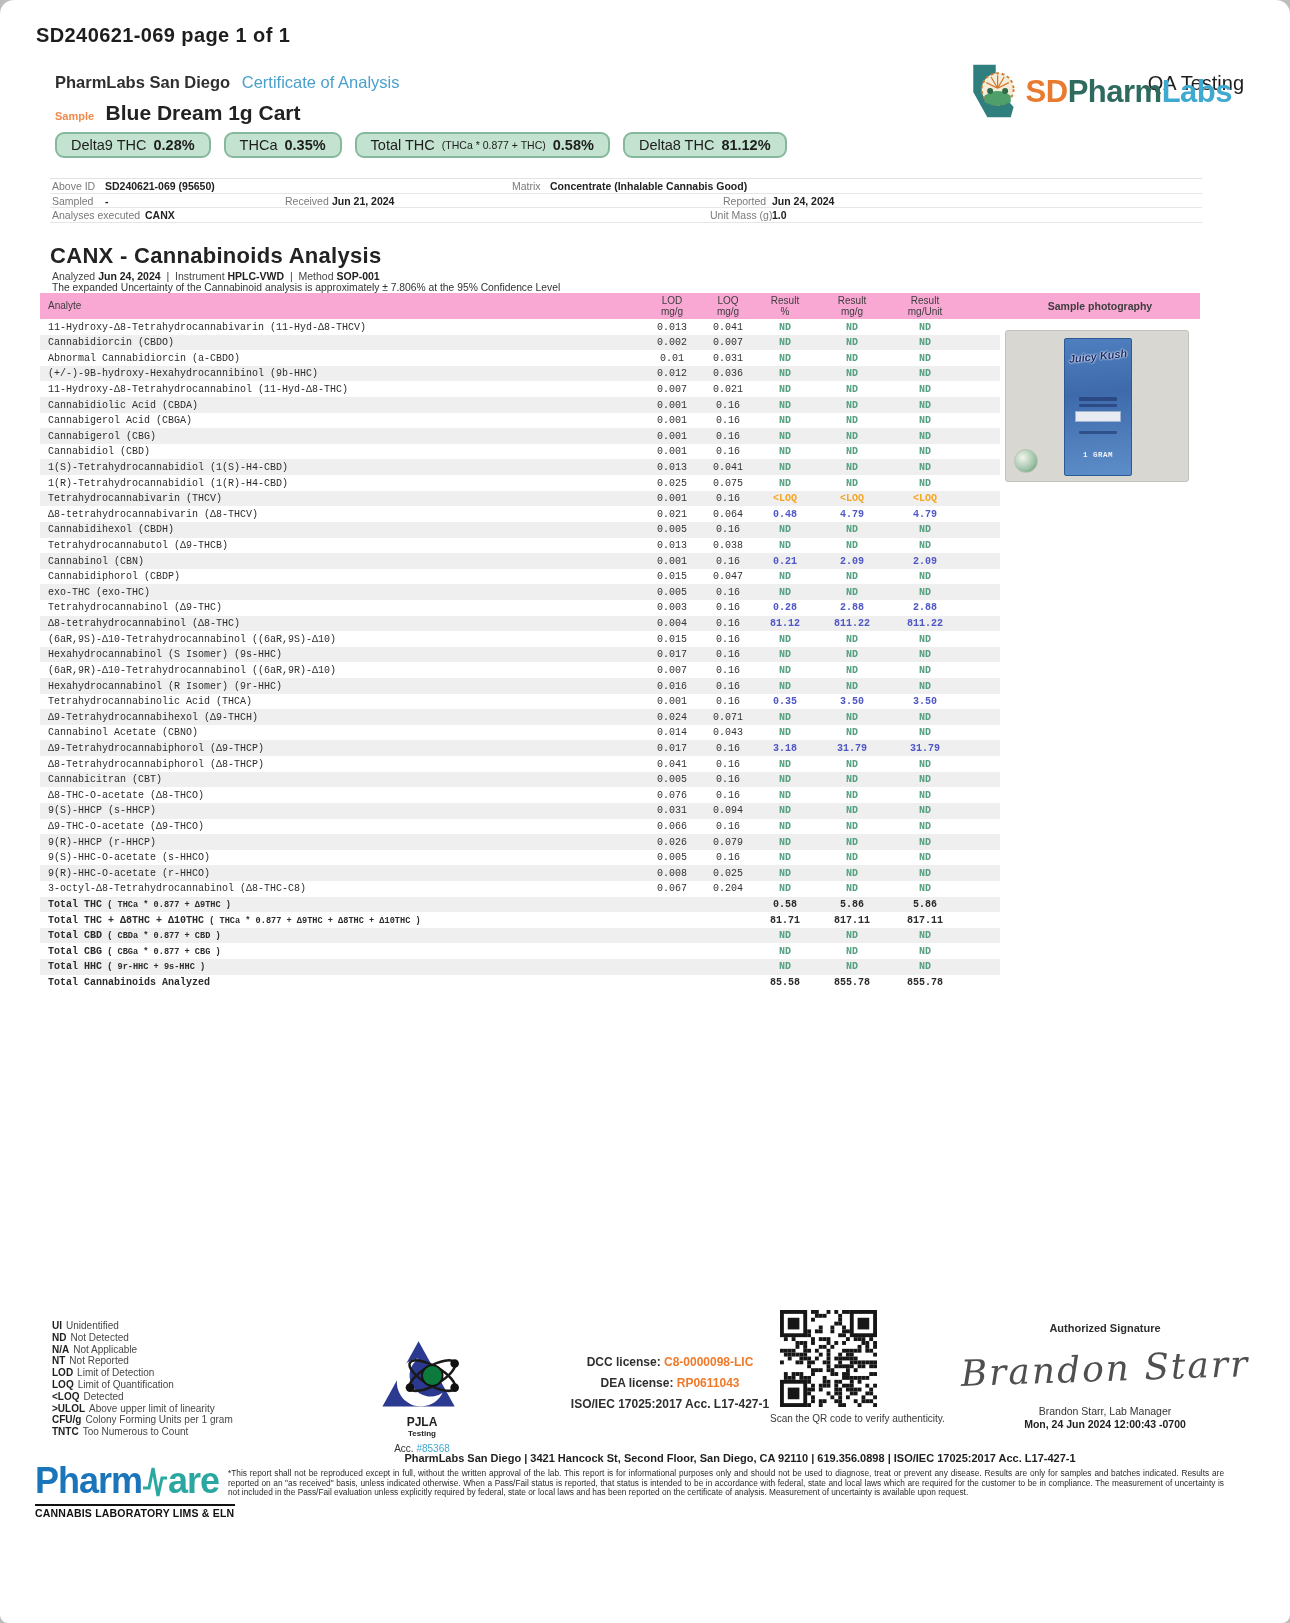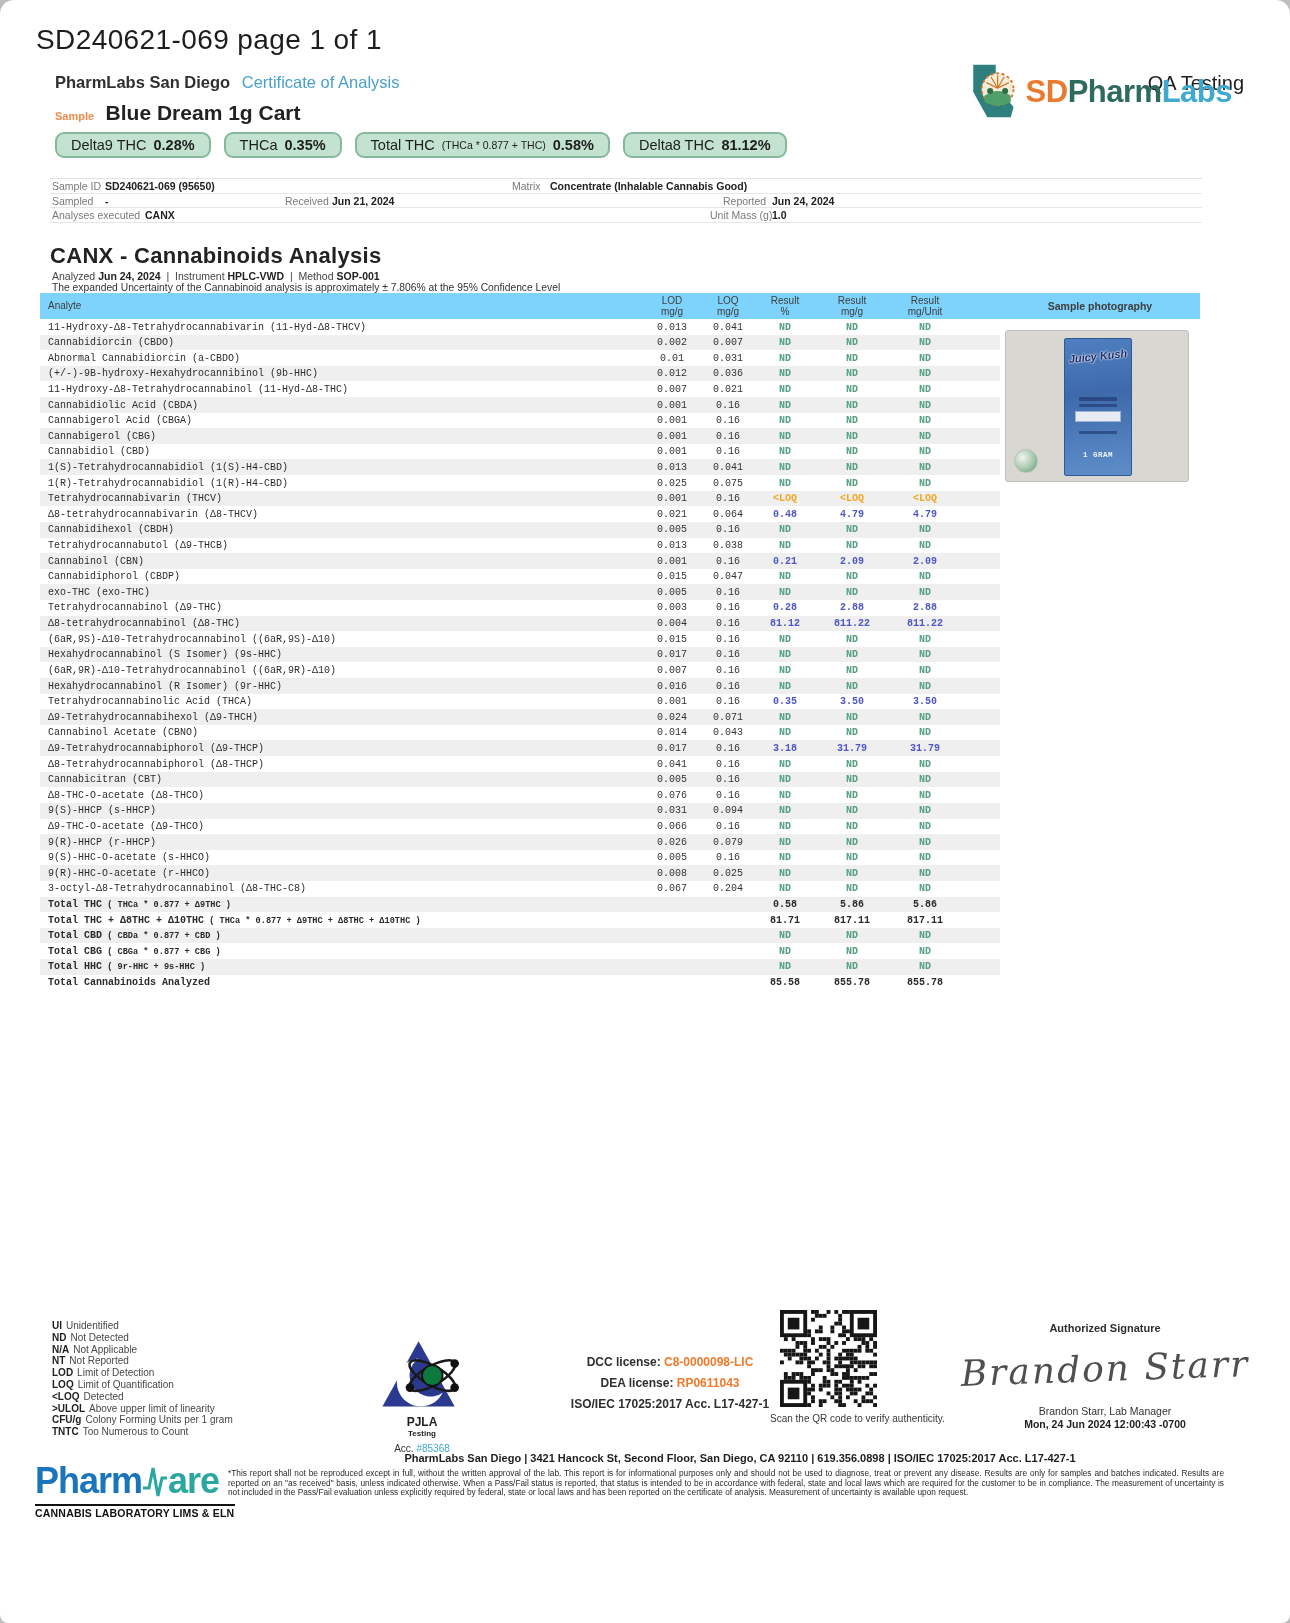--- a/index.html
+++ b/index.html
@@ -3,21 +3,21 @@
 <meta charset="utf-8">
 <style>
   html,body{margin:0;padding:0;background:#bdbdbb;}
   .page{position:relative;width:1290px;height:1623px;background:#ffffff;margin:0 auto;
         border-radius:14px 14px 8px 8px;overflow:hidden;
         font-family:"Liberation Sans",sans-serif;color:#222;
         box-shadow:0 0 0 6px #bdbdbb inset?;}
   .frame{position:absolute;inset:0;border-radius:14px 14px 8px 8px;box-shadow:0 0 0 3px #cfcfcd;pointer-events:none;}
 
   
-  .doc-title{position:absolute;left:36px;top:24px;font-size:28px;font-weight:400;letter-spacing:.4px;color:#1d1d1d;}
+  .doc-title{position:absolute;left:36px;top:24px;font-size:20px;font-weight:700;letter-spacing:.4px;color:#1d1d1d;}
   .qa{position:absolute;right:46px;top:25px;font-size:20px;font-weight:500;color:#1d1d1d;margin-top:47px;}
   .lab-line{position:absolute;left:55px;top:73px;font-size:16.5px;}
   .lab-line .lab{font-weight:700;color:#2f2f2f;}
   .lab-line .coa{color:#4aa0cd;margin-left:7px;}
   .sample-line{position:absolute;left:55px;top:101px;text-align:center;}
   .sample-lbl{font-size:11px;color:#f08a4b;font-weight:600;margin-right:7px;}
   .sample-name{font-size:21px;font-weight:700;color:#222;}
 
   
   .sdlogo{position:absolute;right:58px;top:62px;display:flex;align-items:center;}
@@ -41,21 +41,21 @@
   .ival{font-weight:700;color:#222;}
 
   
   .sec-title{position:absolute;left:50px;top:243px;font-size:22px;font-weight:600;letter-spacing:.3px;color:#222;}
   .an-line{position:absolute;left:52px;top:270px;font-size:10.5px;color:#444;}
   .an-line b{color:#222;}
   .unc-line{position:absolute;left:52px;top:282px;font-size:10.3px;color:#333;}
 
   
   .tbl{position:absolute;left:40px;top:293px;width:1160px;}
-  .thead{position:relative;height:26px;background:#7dd3fc;font-size:10px;color:#3d3d3d;}
+  .thead{position:relative;height:26px;background:#f9a8d4;font-size:10px;color:#3d3d3d;}
   .thead .h{position:absolute;text-align:center;line-height:10.5px;top:3px;}
   .h-analyte{left:8px;top:8px !important;text-align:left !important;}
   .h-lod{left:602px;width:60px;}
   .h-loq{left:658px;width:60px;}
   .h-p{left:710px;width:70px;}
   .h-m{left:777px;width:70px;}
   .h-u{left:850px;width:70px;}
   .h-photo{left:960px;width:200px;top:8px !important;font-weight:700;font-size:10.5px;}
   .trow{position:relative;height:15.62px;width:960px;font-size:10px;font-family:Liberation Mono, monospace;}
   .trow.alt{background:#efefef;}
@@ -164,21 +164,21 @@
         <span class="bval">0.58%</span>
       </div>
       <div class="badge">
         <span class="blbl">Delta8 THC</span>
         <span class="bval">81.12%</span>
       </div>
     </div>
 
   <div class="info">
     <div class="irow">
-      <span class="ilbl" style="left:2px">Sample ID</span>
+      <span class="ilbl" style="left:2px">Above ID</span>
       <span class="ival" style="left:55px">SD240621-069 (95650)</span>
       <span class="ilbl" style="left:462px">Matrix</span>
       <span class="ival" style="left:500px">Concentrate (Inhalable Cannabis Good)</span>
     </div>
     <div class="irow">
       <span class="ilbl" style="left:2px">Sampled</span>
       <span class="ival" style="left:55px">-</span>
       <span class="ilbl" style="left:235px">Received</span>
       <span class="ival" style="left:282px">Jun 21, 2024</span>
       <span class="ilbl" style="left:673px">Reported</span>

